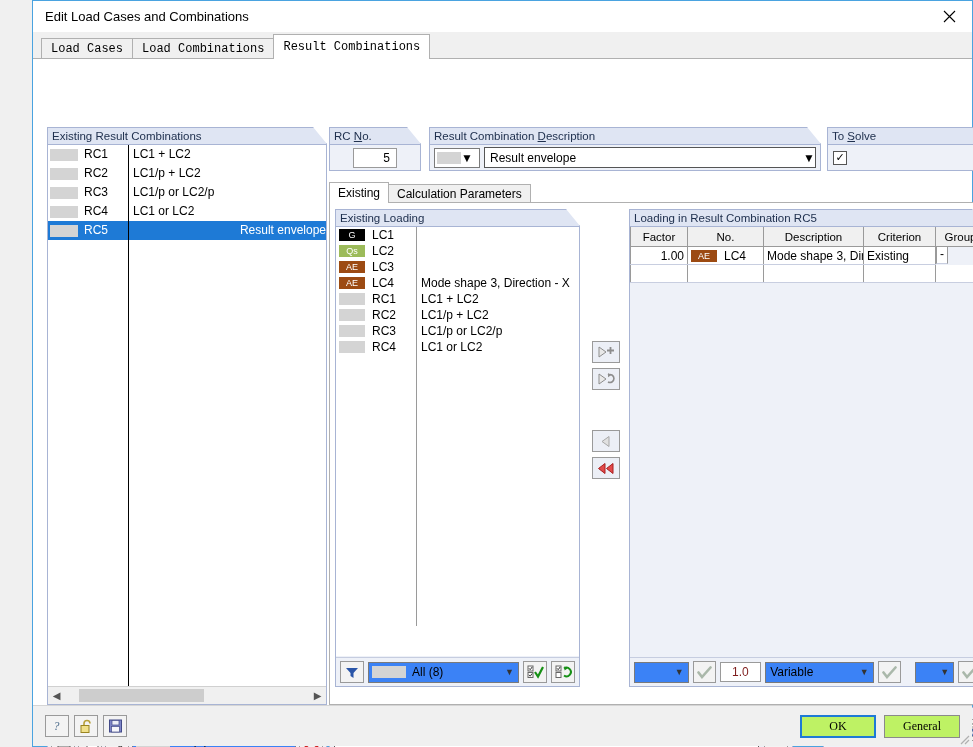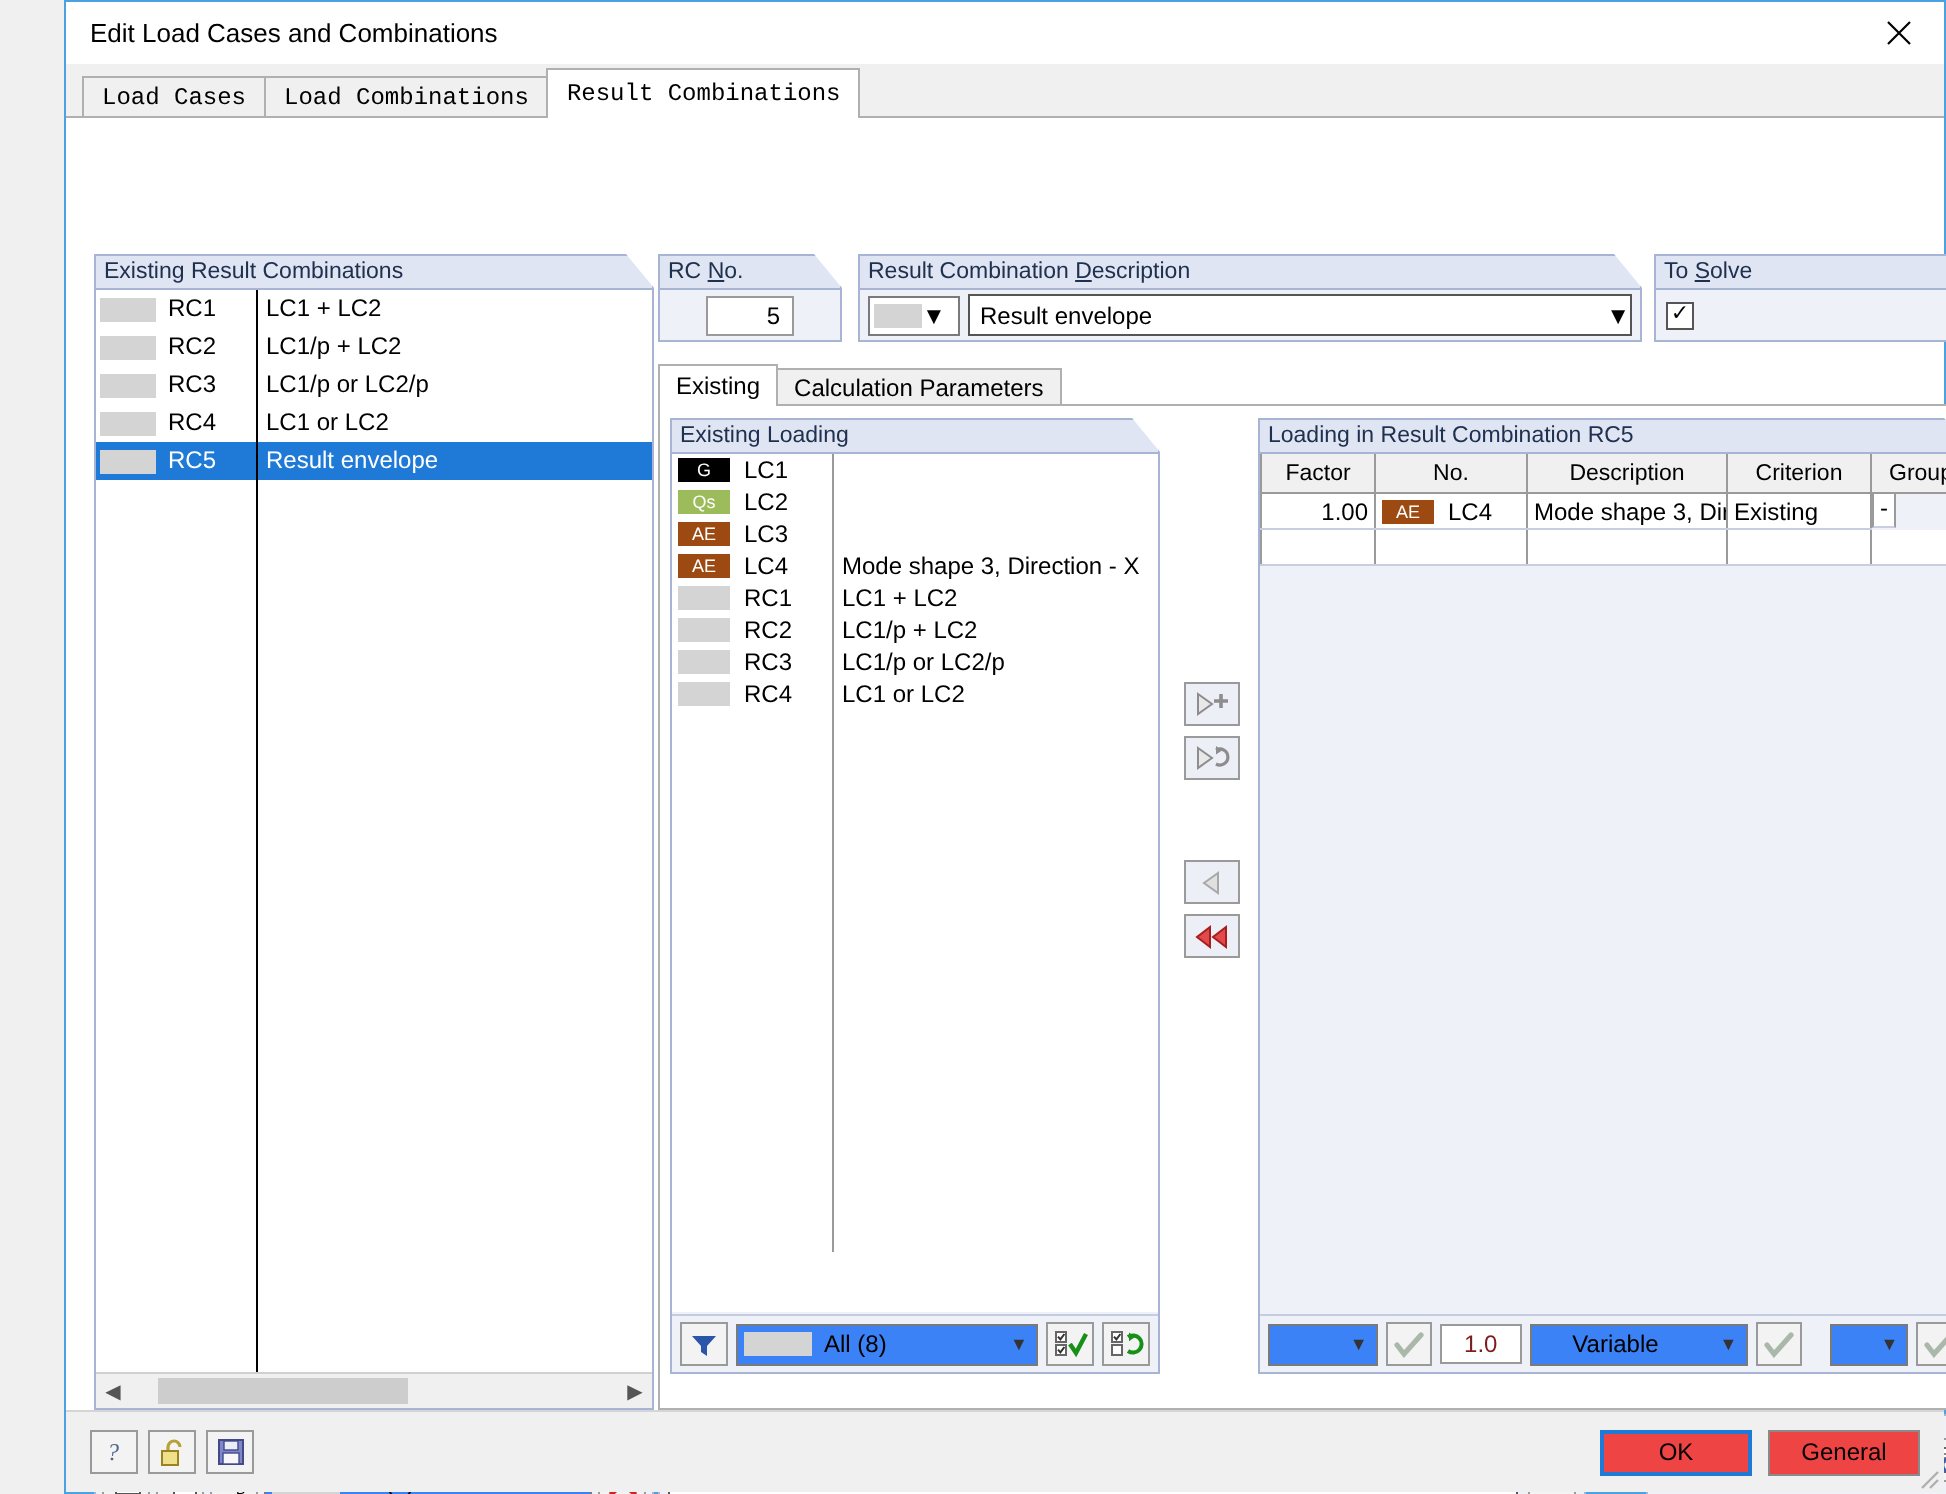--- a/index.html
+++ b/index.html
@@ -100,21 +100,21 @@
   
   #erc{left:14px;top:68px;width:280px;height:578px;}
   #erc .grp-head{width:100%;}
   #erc .grp-body{height:calc(100% - 17px);background:#fff;padding:0;}
   .lst{position:absolute;left:0;top:0;right:0;bottom:0;background:#fff;overflow:hidden;}
   .lrow{display:flex;height:19px;line-height:19px;font-size:12px;}
   .lrow .c1{width:80px;display:flex;align-items:center;box-sizing:border-box;padding-left:2px;}
   .lrow .sw{width:28px;height:12px;background:#d4d4d4;margin-right:6px;display:inline-block;}
   .lrow .lbl{font-size:12px;}
   .lrow .c2{flex:1;border-left:1px solid #000;padding-left:4px;box-sizing:border-box;}
-  .lrow.sel{background:#1e7ad6;color:#fff;}
+  .lrow.sel{background:#1e7ad6;color:#fff;text-align:right;}
   .lrow.sel .c2{border-left:1px solid #1e7ad6;}
   .vline{position:absolute;left:80px;top:0;bottom:0;width:1px;background:#000;}
 
   
   .hscroll{
     position:absolute;left:0;right:0;bottom:0;height:17px;
     background:#f0f0f0;border-top:1px solid #d0d0d0;
     display:flex;align-items:center;
   }
   .hs-arrow{width:17px;height:15px;display:flex;align-items:center;justify-content:center;font-size:10px;color:#555;}
@@ -244,23 +244,23 @@
 
   
   .bottombar{
     height:40px;min-height:40px;background:#f0f0f0;
     border-top:1px solid #d5d5d5;
     display:flex;align-items:center;padding:0 12px;position:relative;
   }
   .bb-left{display:flex;gap:5px;}
   .bb-right{position:absolute;right:12px;display:flex;gap:8px;}
   .dlgbtn{
-    width:76px;height:23px;border:1px solid #8a8a8a;background:#ef4444;
+    width:76px;height:23px;border:1px solid #8a8a8a;background:#bef264;
     font-size:12px;display:flex;align-items:center;justify-content:center;
-    box-sizing:border-box;cursor:default;
+    box-sizing:border-box;cursor:default;font-family:Liberation Serif, serif;
   }
   .dlgbtn.def{border:2px solid #1e7ad6;}
   .grip{
     position:absolute;right:2px;bottom:1px;width:12px;height:12px;
   }
   svg{display:block;}
 </style>
 </head>
 <body>
 
@@ -576,21 +576,21 @@
               <span class="cval" style="padding-left:4px;"></span>
               <span class="carrow">▼</span>
             </div>
             <div class="tbtn">
               <svg width="15" height="13" viewBox="0 0 15 13">
                   <path d="M1.5 6.5 L5 11 L13.5 1.5" stroke="#aab8aa" stroke-width="2.6" fill="none" stroke-linecap="round"></path>
                 </svg>
             </div>
             <div class="numfld" style="width:44px;text-align:center;padding:0;color:#7f1d1d;">1.0</div>
             <div class="combo" style="width:115px;">
-              <span class="cval" style="padding-left:20px;">Variable</span>
+              <span class="cval" style="padding-left:4px;">Variable</span>
               <span class="carrow">▼</span>
             </div>
             <div class="tbtn">
               <svg width="15" height="13" viewBox="0 0 15 13">
                   <path d="M1.5 6.5 L5 11 L13.5 1.5" stroke="#aab8aa" stroke-width="2.6" fill="none" stroke-linecap="round"></path>
                 </svg>
             </div>
             <div class="combo" style="width:42px;margin-left:10px;">
               <span class="cval"></span>
               <span class="carrow">▼</span>

